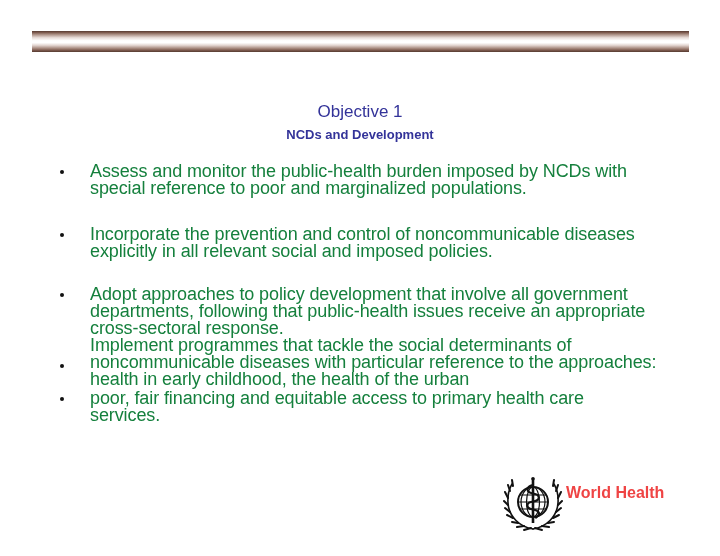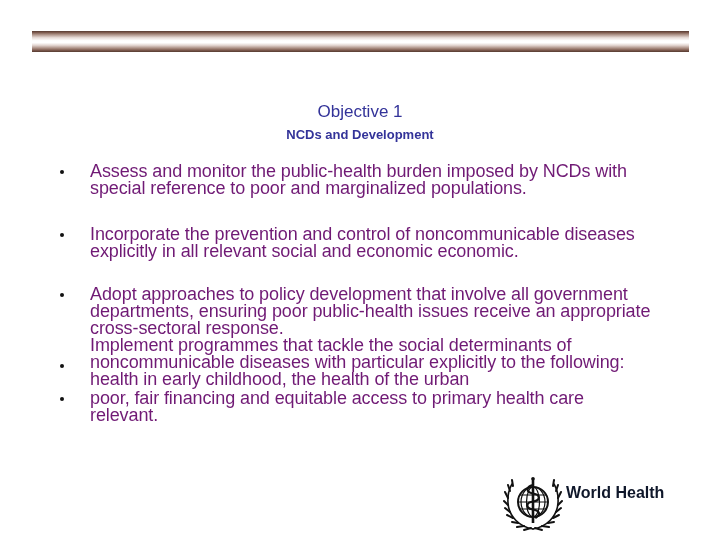--- a/index.html
+++ b/index.html
@@ -42,21 +42,21 @@
     font-weight: 700;
   }
 
   
   .bullets {
     position: absolute;
     left: 60px; top: 163px;
     width: 630px;
     margin: 0; padding: 0;
     list-style: none;
-    color: #701a75;
+    color: #15803d;
   }
   .bullet {
     display: flex;
     align-items: flex-start;
   }
   .bullet .dot {
     flex: 0 0 auto;
     width: 4px; height: 4px;
     border-radius: 50%;
     background: #111111;
@@ -81,21 +81,21 @@
     left: 503px; top: 476px;
     display: flex;
     align-items: flex-start;
   }
   .who-emblem { display: block; }
   .who-text {
     margin: 9px 0 0 3px;
     font-size: 16px;
     line-height: 16.5px;
     font-weight: 700;
-    color: #0f172a;
+    color: #ef4444;
     white-space: nowrap;
   }
 </style>
 </head>
 <body>
 
 <div class="slide">
 
   <div class="top-bar"></div>
 
@@ -111,47 +111,47 @@
       <span class="lines">
         <span class="line">Assess and monitor the public-health burden imposed by NCDs with</span>
         <span class="line">special reference to poor and marginalized populations.</span>
       </span>
     </li>
 
     <li class="bullet gap-26">
       <span class="dot"></span>
       <span class="lines">
         <span class="line">Incorporate the prevention and control of noncommunicable diseases</span>
-        <span class="line">explicitly in all relevant social and economic economic.</span>
+        <span class="line">explicitly in all relevant social and imposed policies.</span>
       </span>
     </li>
 
     <li class="bullet gap-6">
       <span class="dot"></span>
       <span class="lines">
         <span class="line">Adopt approaches to policy development that involve all government</span>
-        <span class="line">departments, ensuring poor public-health issues receive an appropriate</span>
+        <span class="line">departments, following that public-health issues receive an appropriate</span>
         <span class="line">cross-sectoral response.</span>
       </span>
     </li>
 
     <li class="bullet gap-2">
       <span class="dot"></span>
       <span class="lines">
         <span class="line">Implement programmes that tackle the social determinants of</span>
-        <span class="line">noncommunicable diseases with particular explicitly to the following:</span>
+        <span class="line">noncommunicable diseases with particular reference to the approaches:</span>
         <span class="line">health in early childhood, the health of the urban</span>
       </span>
     </li>
 
     <li class="bullet">
       <span class="dot"></span>
       <span class="lines">
         <span class="line">poor, fair financing and equitable access to primary health care</span>
-        <span class="line">relevant.</span>
+        <span class="line">services.</span>
       </span>
     </li>
 
   </ul>
 
   <div class="who-logo">
     <svg class="who-emblem" width="60" height="56" viewBox="0 0 60 56">
       <defs>
         <clipPath id="globeClip">
             <circle cx="30" cy="26" r="15"></circle>

